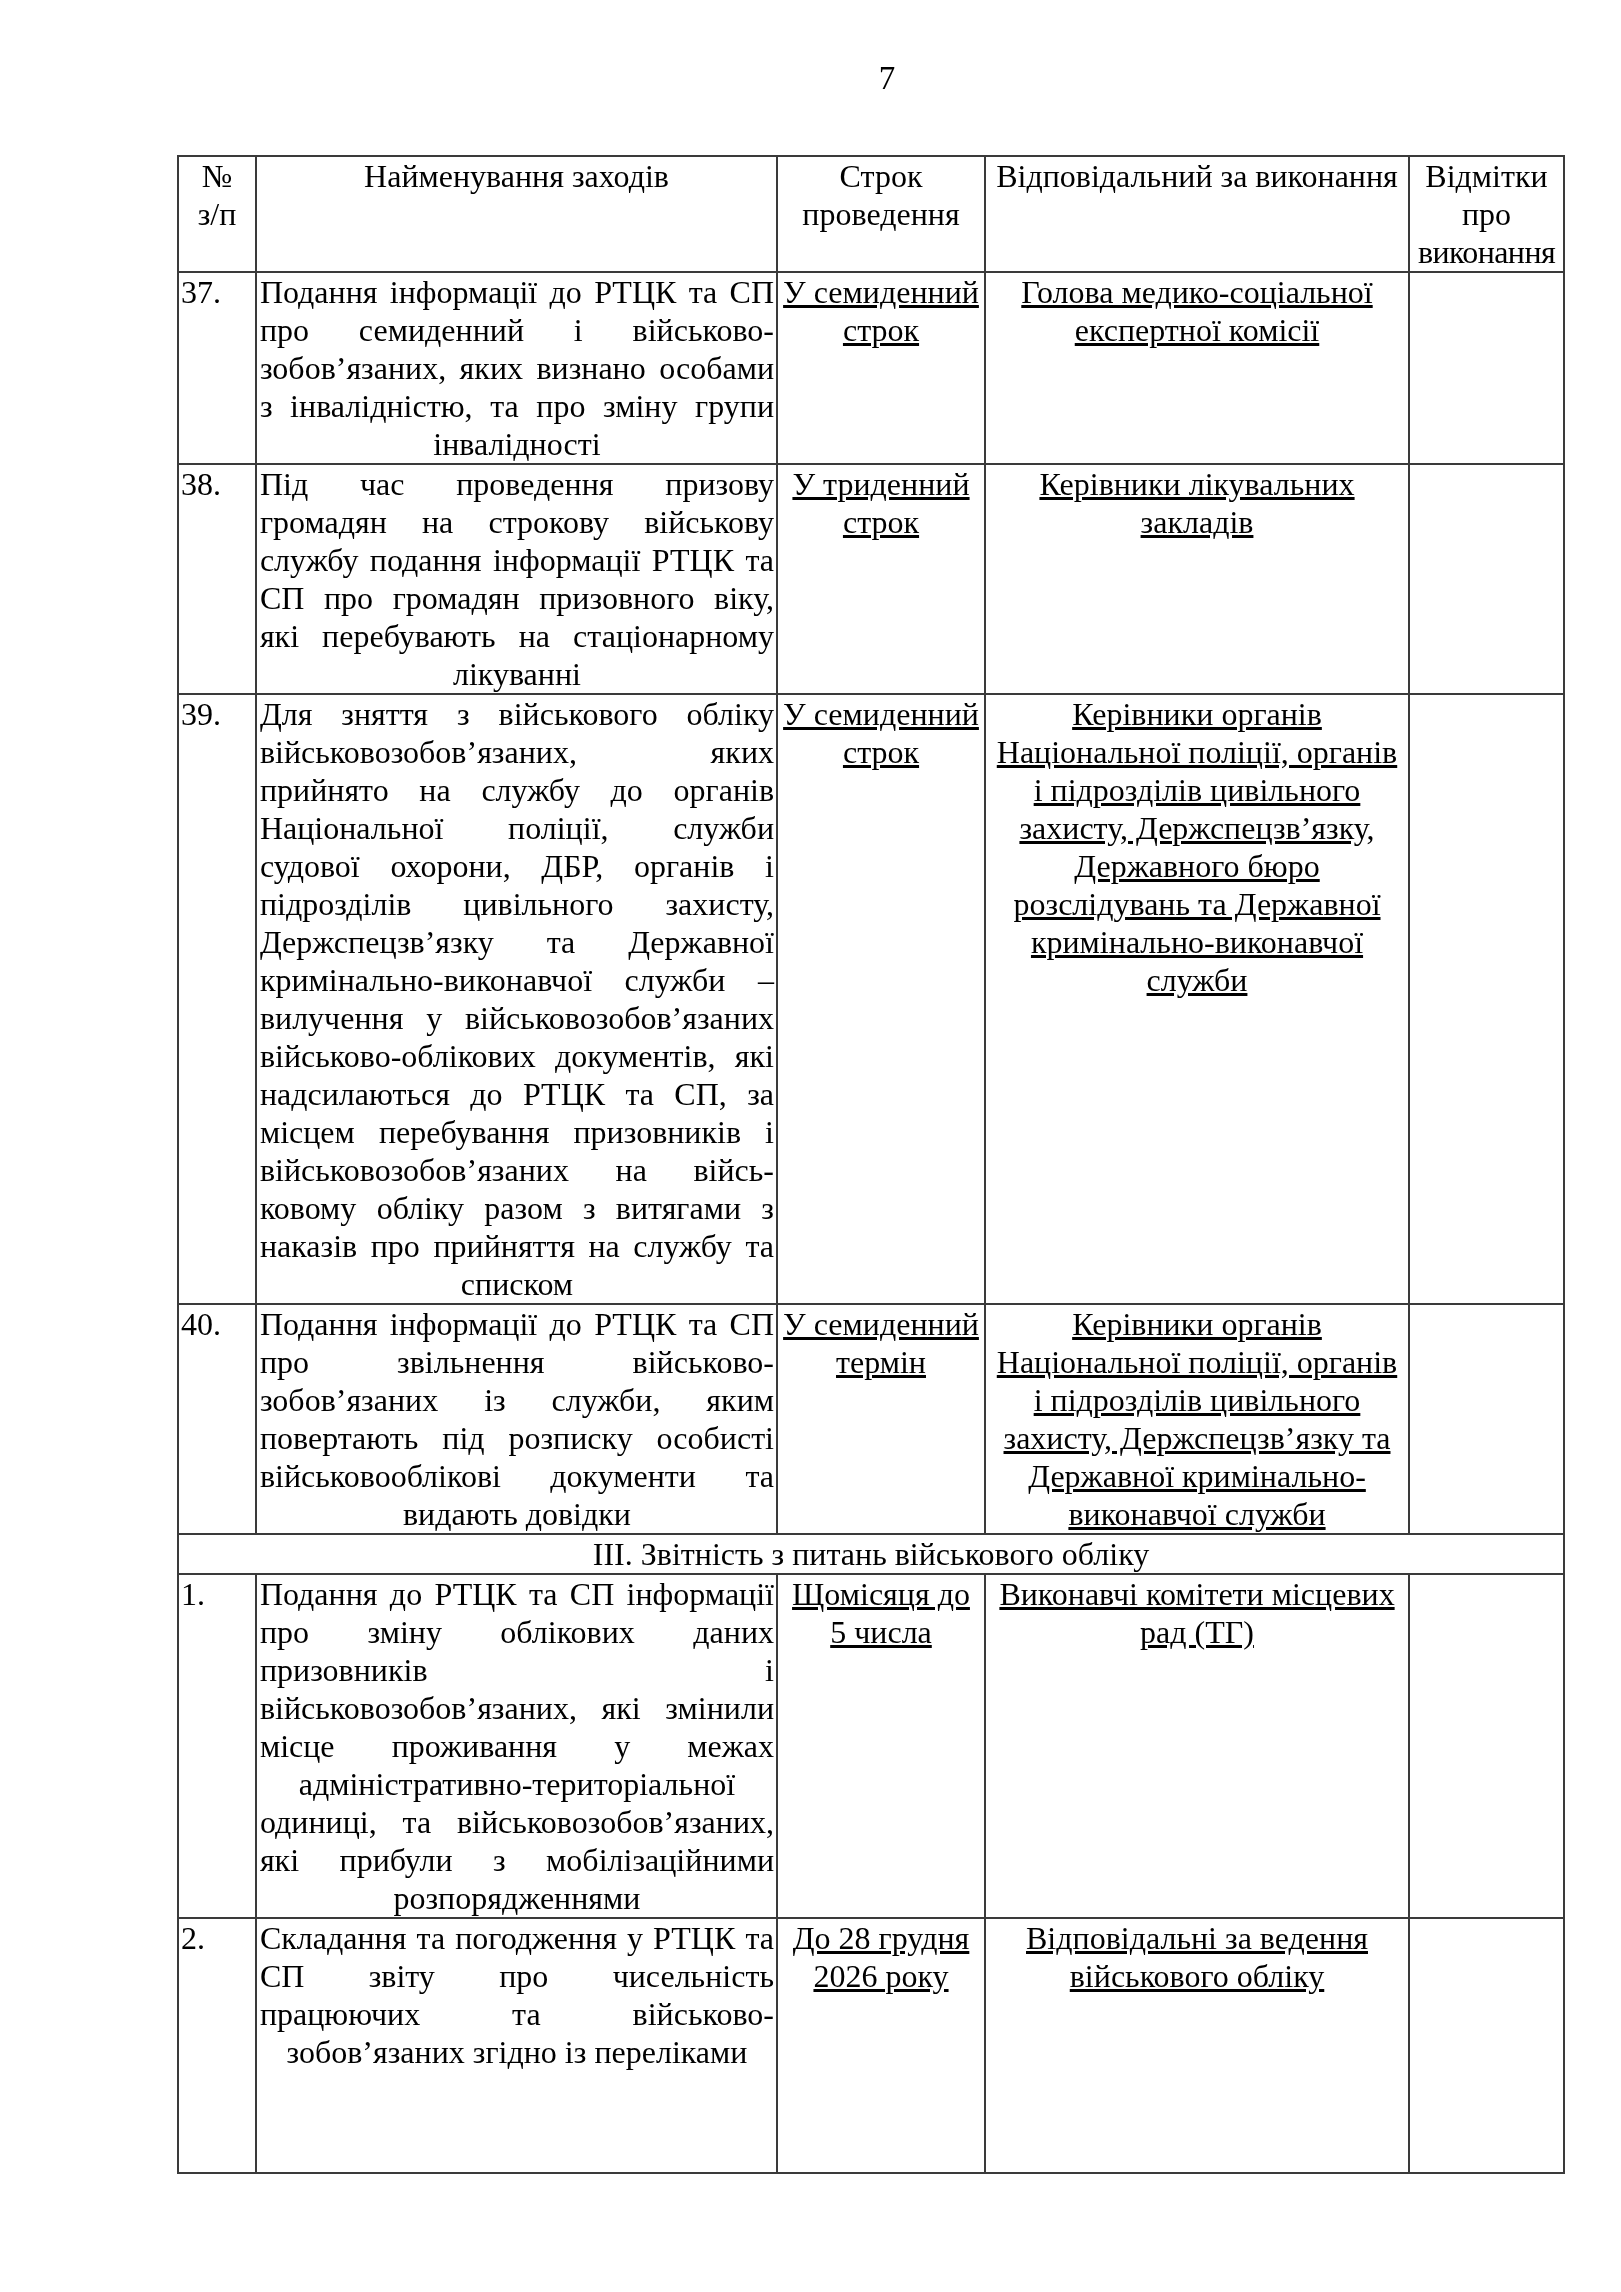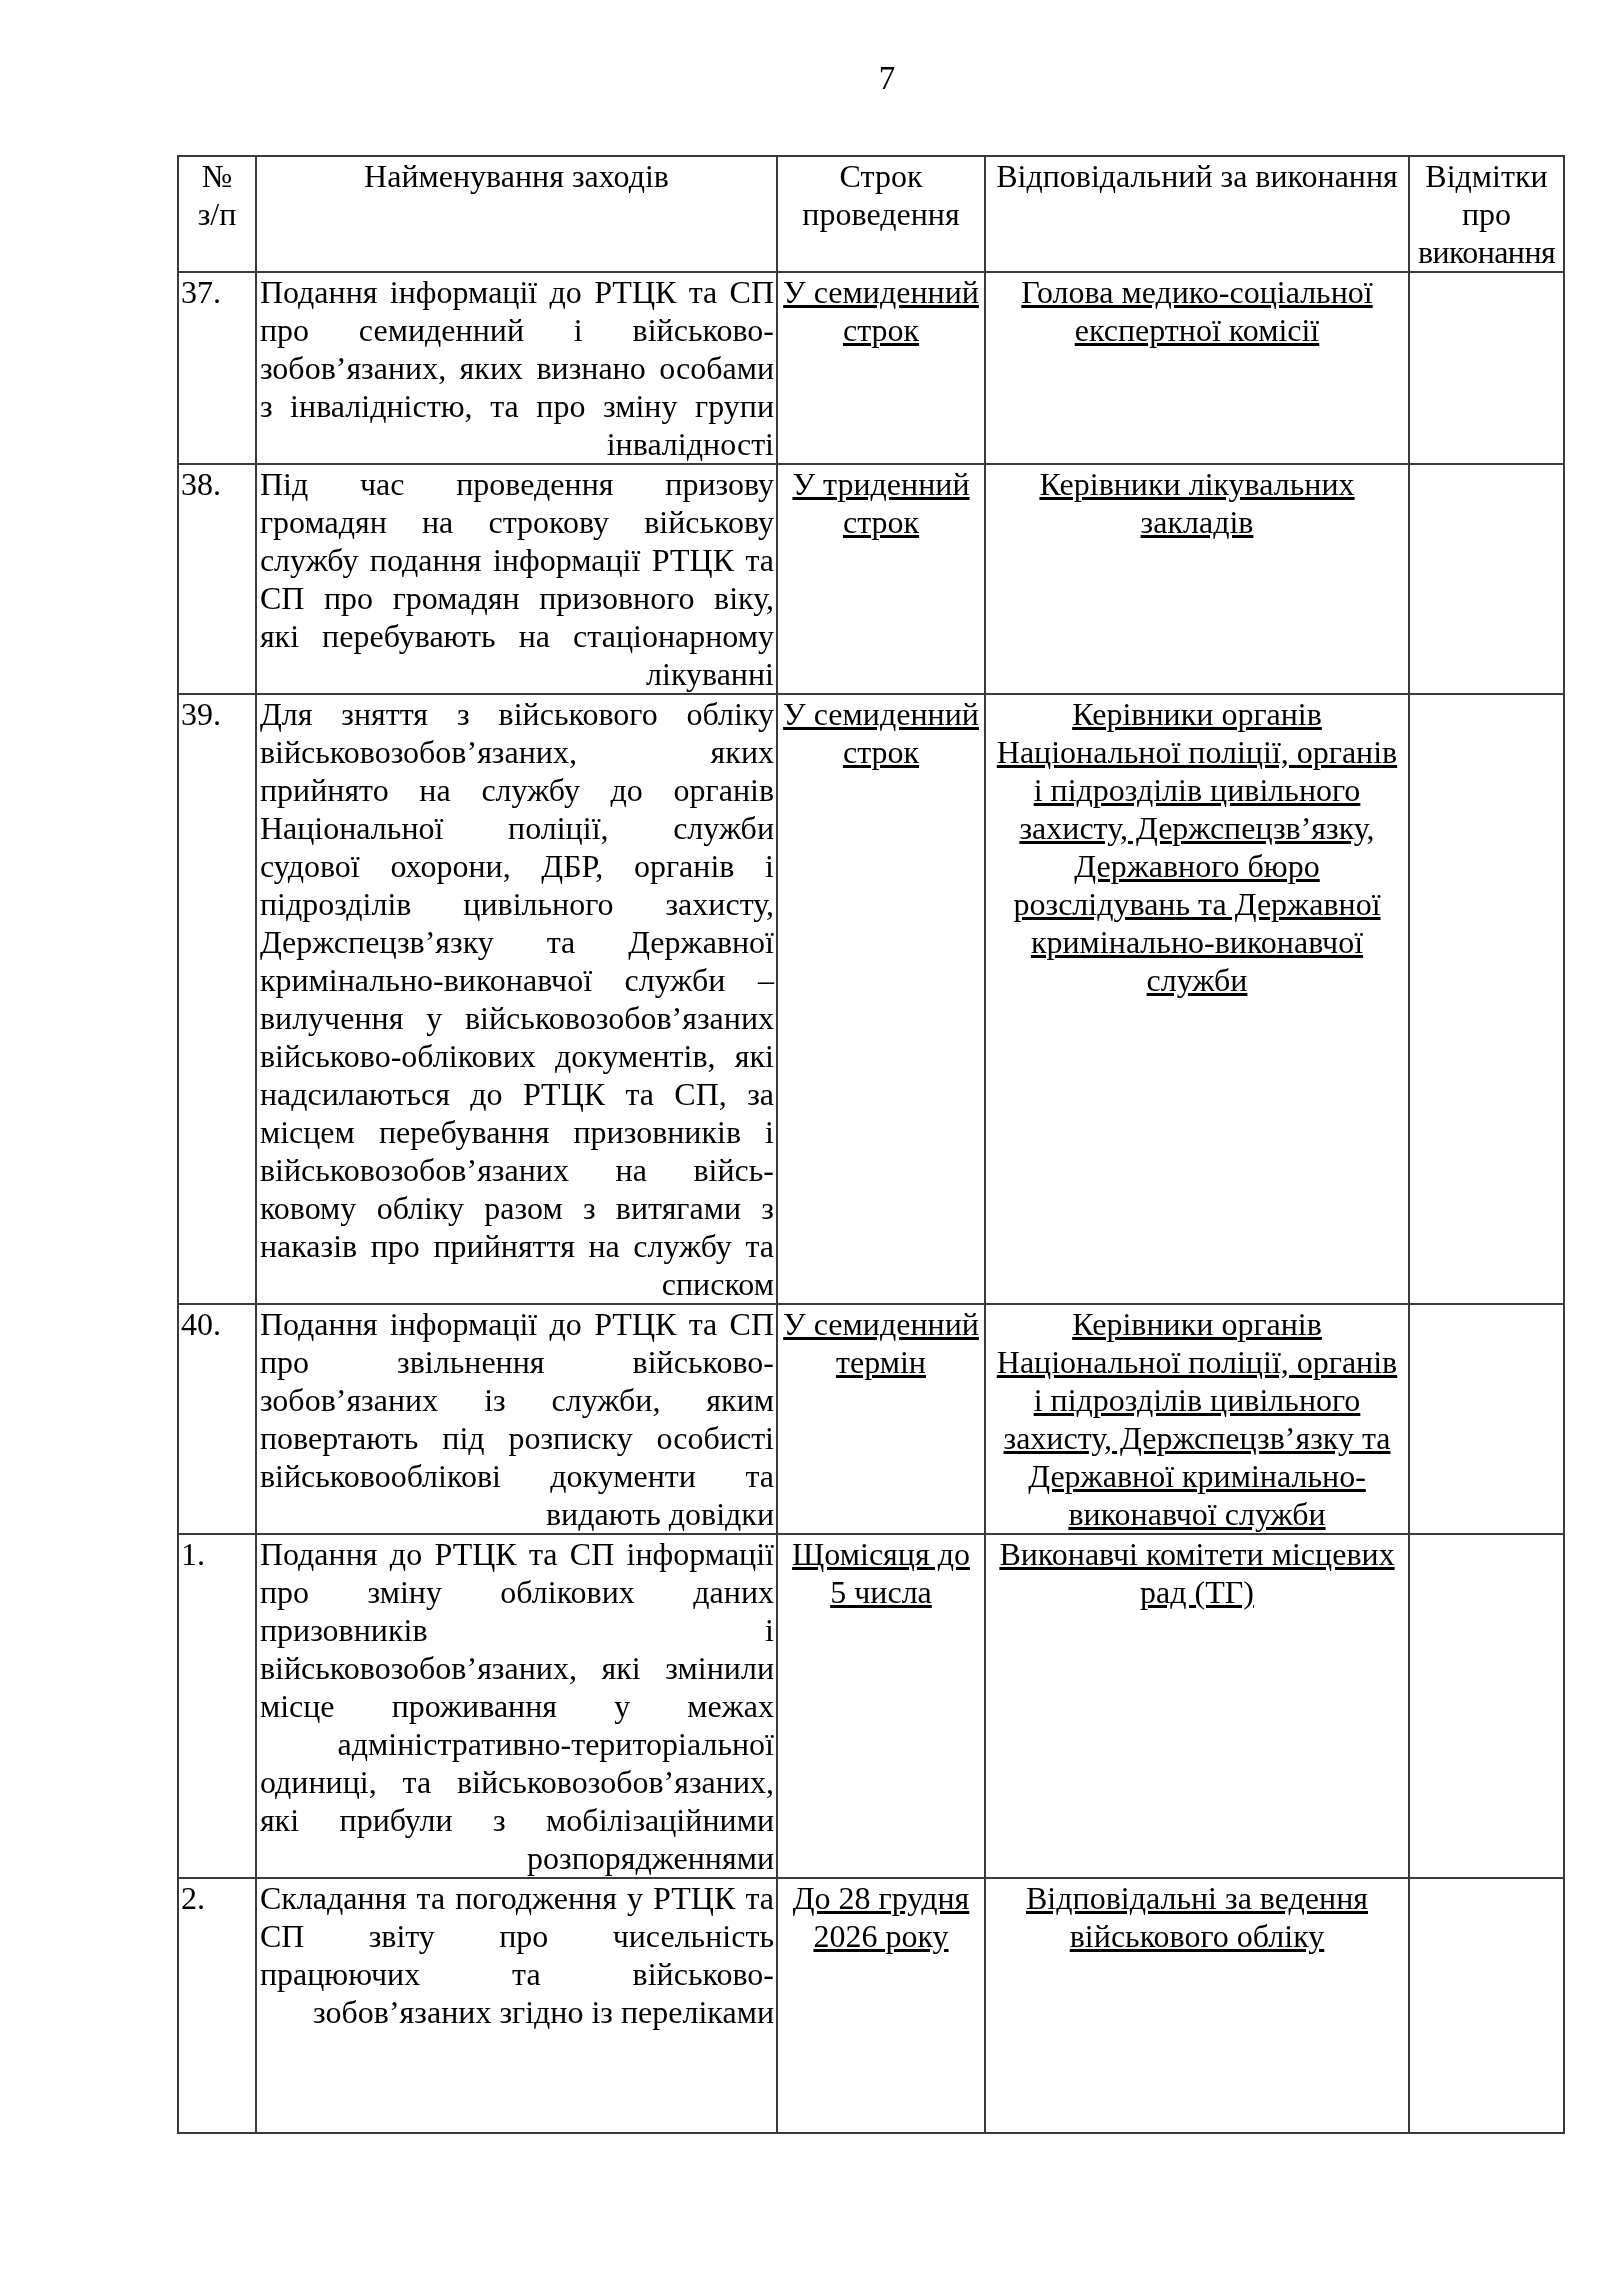--- a/index.html
+++ b/index.html
@@ -38,21 +38,21 @@
   .hdr-row td, .hdr-row th { height: 108px; }
   .section-row td { text-align: center; height: 36px; }
   .r37 td { height: 188px; }
   .r38 td { height: 224px; }
   .r39 td { height: 601px; margin-left: 32px; }
   .r40 td { height: 225px; }
   .rs1 td { height: 342px; }
   .rs2 td { height: 253px; }
   .line { display: block; }
   .just-line { display: block; text-align: justify; text-align-last: justify; }
-  .last-line { display: block; text-align: right; }
+  .last-line { display: block; text-align: center; }
   .tight { letter-spacing: -0.6px; }
 </style>
 </head>
 <body>
 
 <div class="page-number">7</div>
 
 <table class="plan">
   <colgroup>
     <col class="c1">
@@ -176,20 +176,23 @@
       <span class="line">Керівники органів</span>
       <span class="line">Національної поліції, органів</span>
       <span class="line">і підрозділів цивільного</span>
       <span class="line">захисту, Держспецзв’язку та</span>
       <span class="line">Державної кримінально-</span>
       <span class="line">виконавчої служби</span>
     </td>
     <td></td>
   </tr>
 
+  <tr class="section-row">
+    <td colspan="5">ІІІ. Звітність з питань військового обліку</td>
+  </tr>
 
   <tr class="rs1">
     <td class="num">1.</td>
     <td class="measure">
       <span class="just-line">Подання до РТЦК та СП інформації</span>
       <span class="just-line">про зміну облікових даних</span>
       <span class="just-line">призовників і</span>
       <span class="just-line">військовозобов’язаних, які змінили</span>
       <span class="just-line">місце проживання у межах</span>
       <span class="last-line">адміністративно-територіальної</span>

